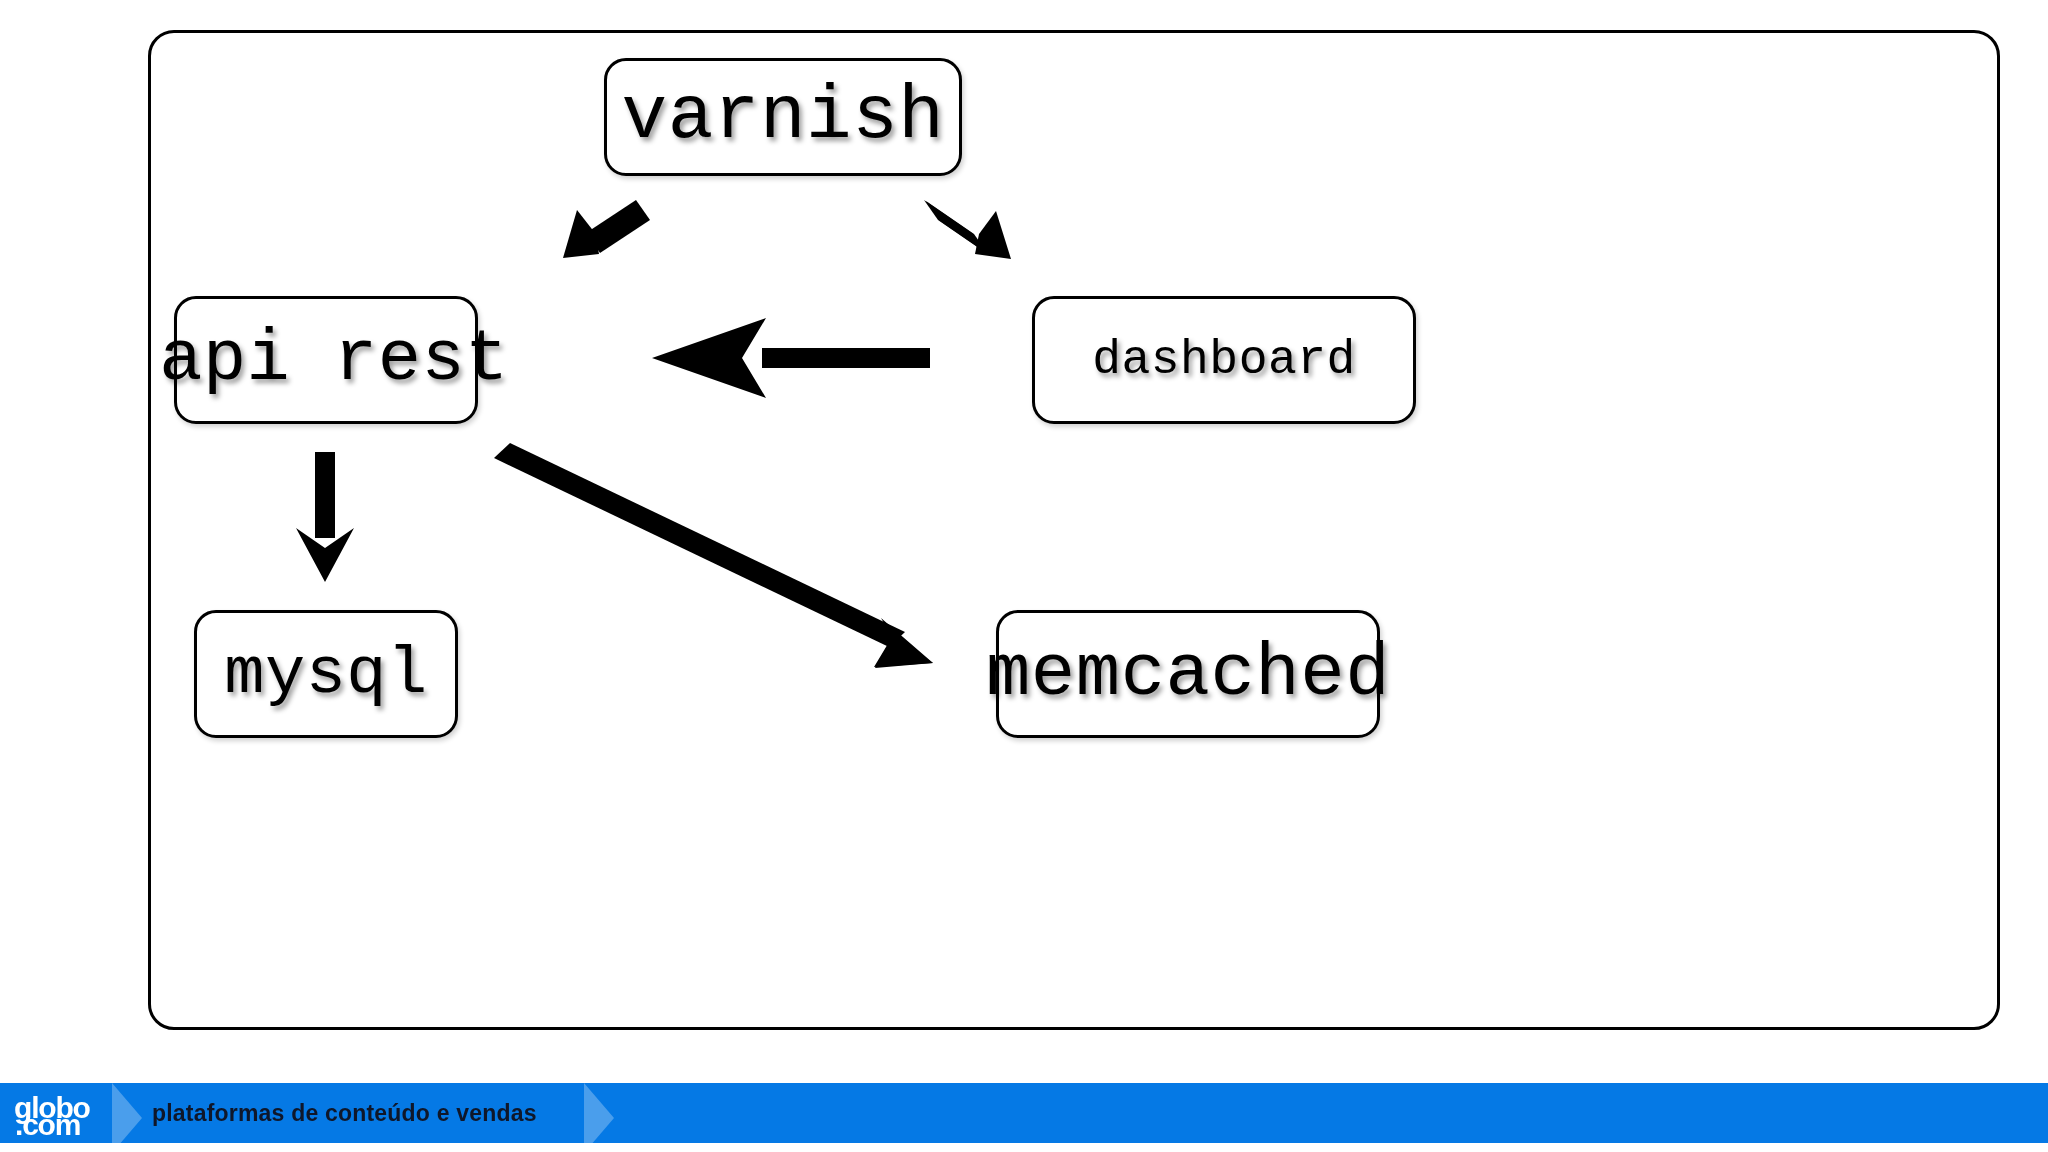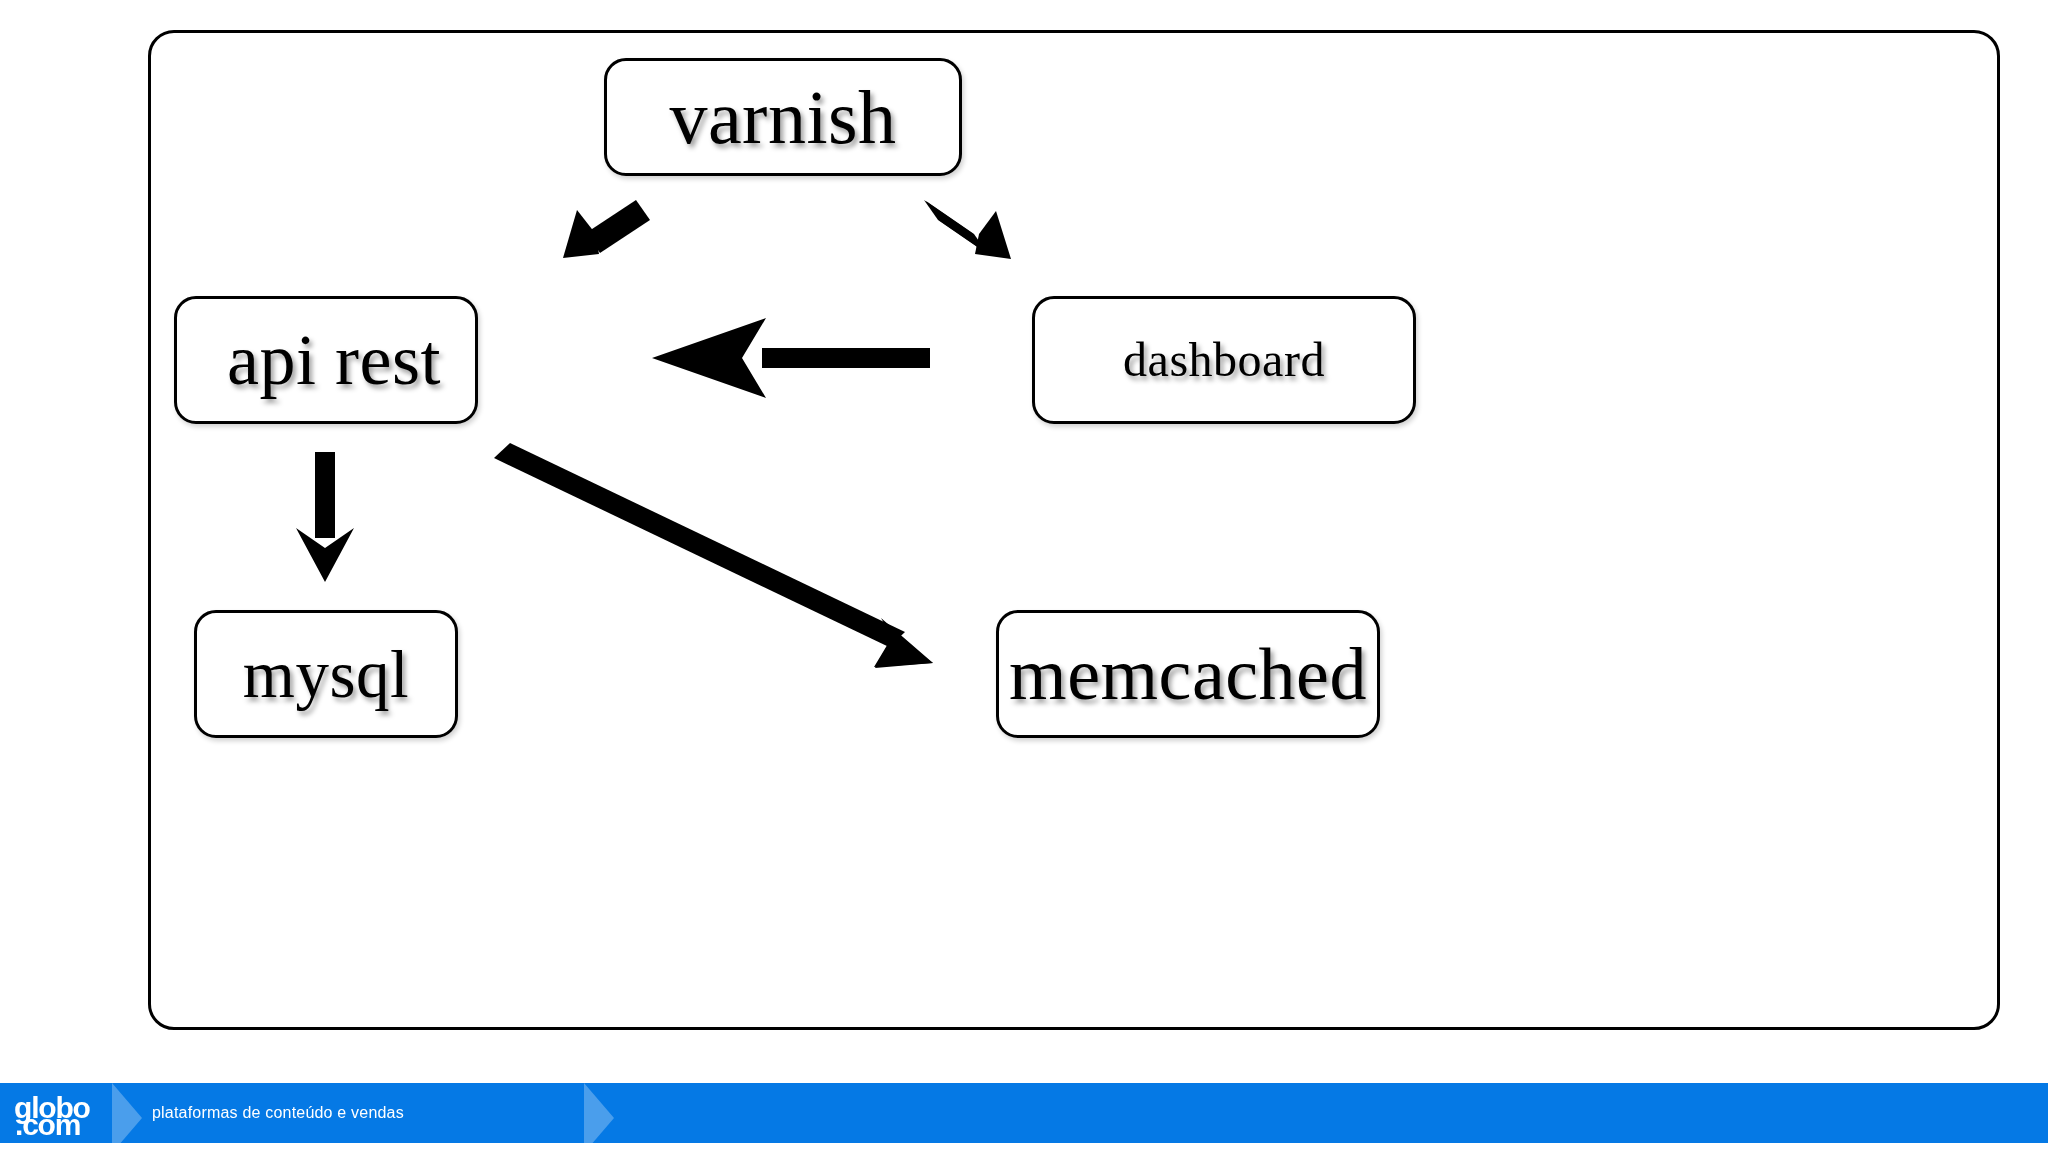--- a/index.html
+++ b/index.html
@@ -37,21 +37,21 @@
     border: 3px solid #000000;
     border-radius: 22px;
     background: #ffffff;
     display: flex;
     align-items: center;
     justify-content: center;
     box-shadow: 2px 3px 5px rgba(0,0,0,0.18);
   }
 
   .node .node-label {
-    font-family: Liberation Serif, serif;
+    font-family: Liberation Mono, monospace;
     font-weight: 400;
     color: #000000;
     letter-spacing: 0.5px;
     line-height: 1;
     text-shadow: 3px 4px 5px rgba(0,0,0,0.38);
     white-space: nowrap;
   }
 
   
   #node-varnish     { left: 604px;  top: 58px;  width: 358px; height: 118px; }
@@ -128,23 +128,23 @@
     background: transparent;
   }
   .footer-chevron.c1 { left: 112px; }
   .footer-chevron.c2 { left: 584px; }
 
   .footer-tagline {
     position: absolute;
     left: 152px;
     top: 50%;
     transform: translateY(-50%);
-    color: #ffffff;
-    font-size: 16px;
-    font-weight: 400;
+    color: #0f172a;
+    font-size: 23px;
+    font-weight: 700;
     letter-spacing: 0.2px;
     font-family: "Liberation Sans", "DejaVu Sans", sans-serif;
     white-space: nowrap;
   }
 </style>
 </head>
 <body>
 
 <div id="root">
 

